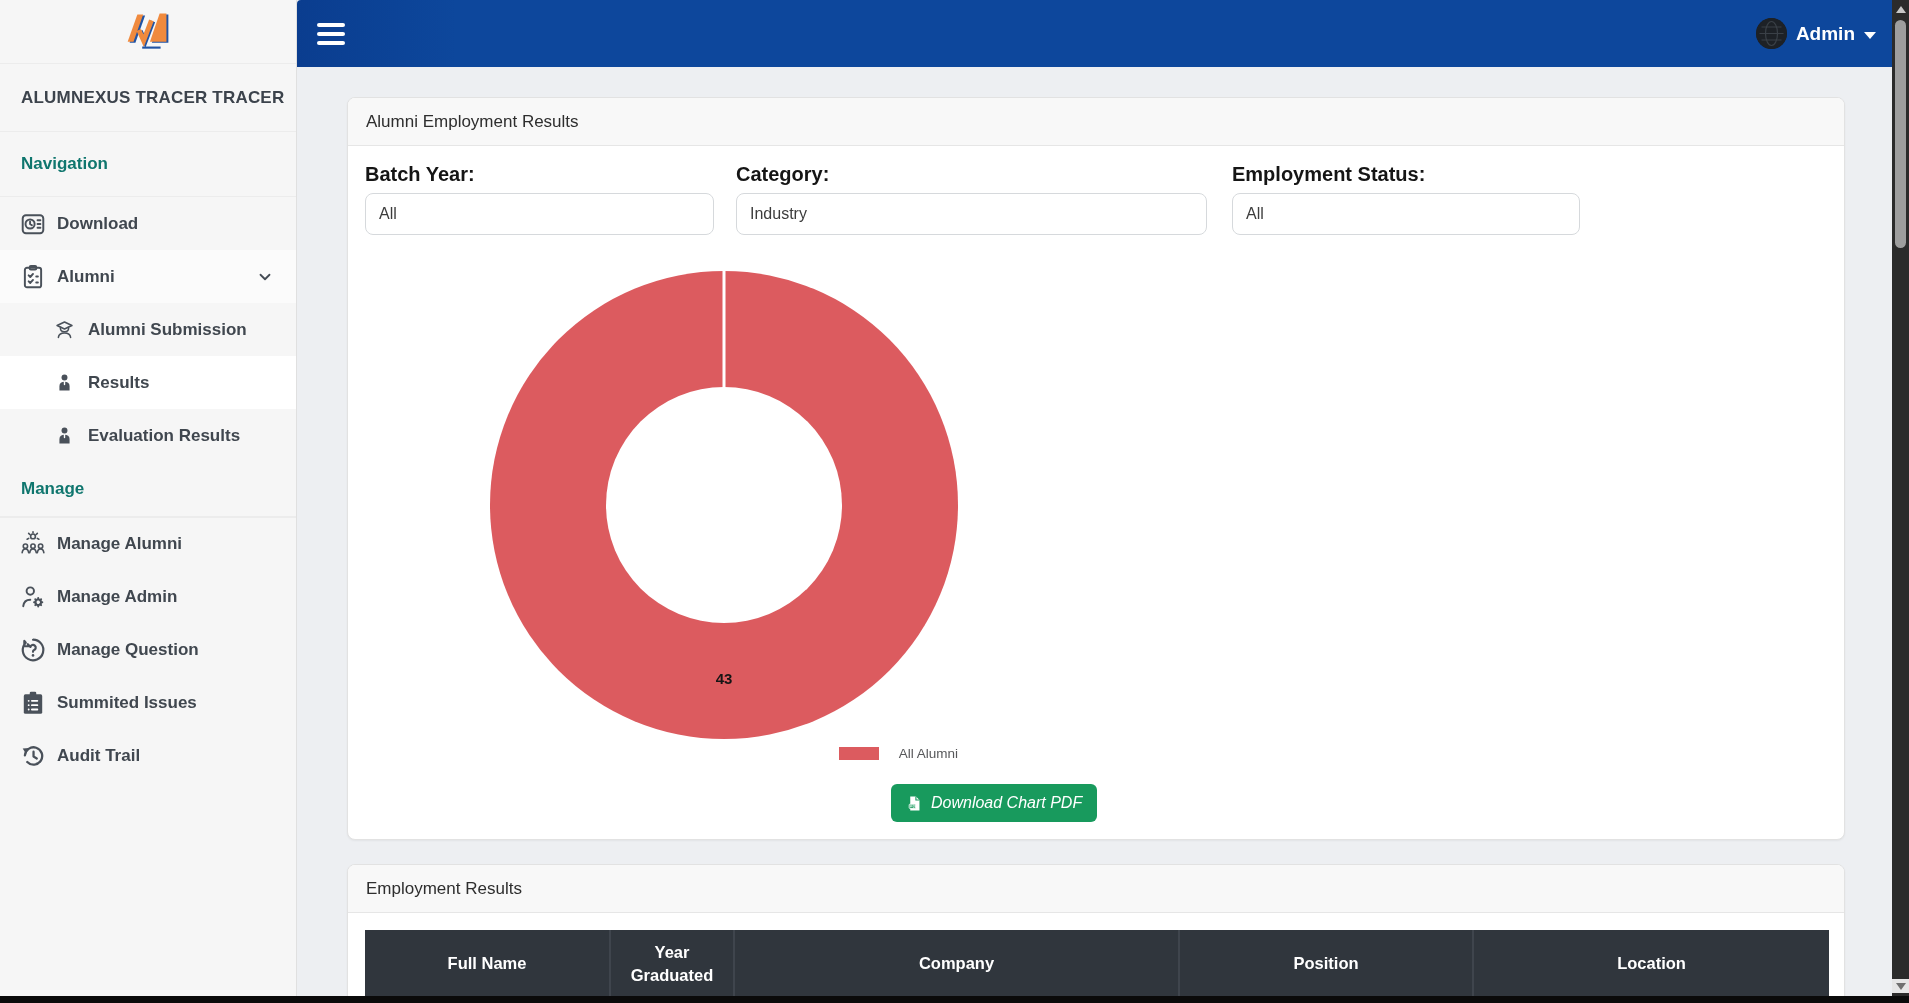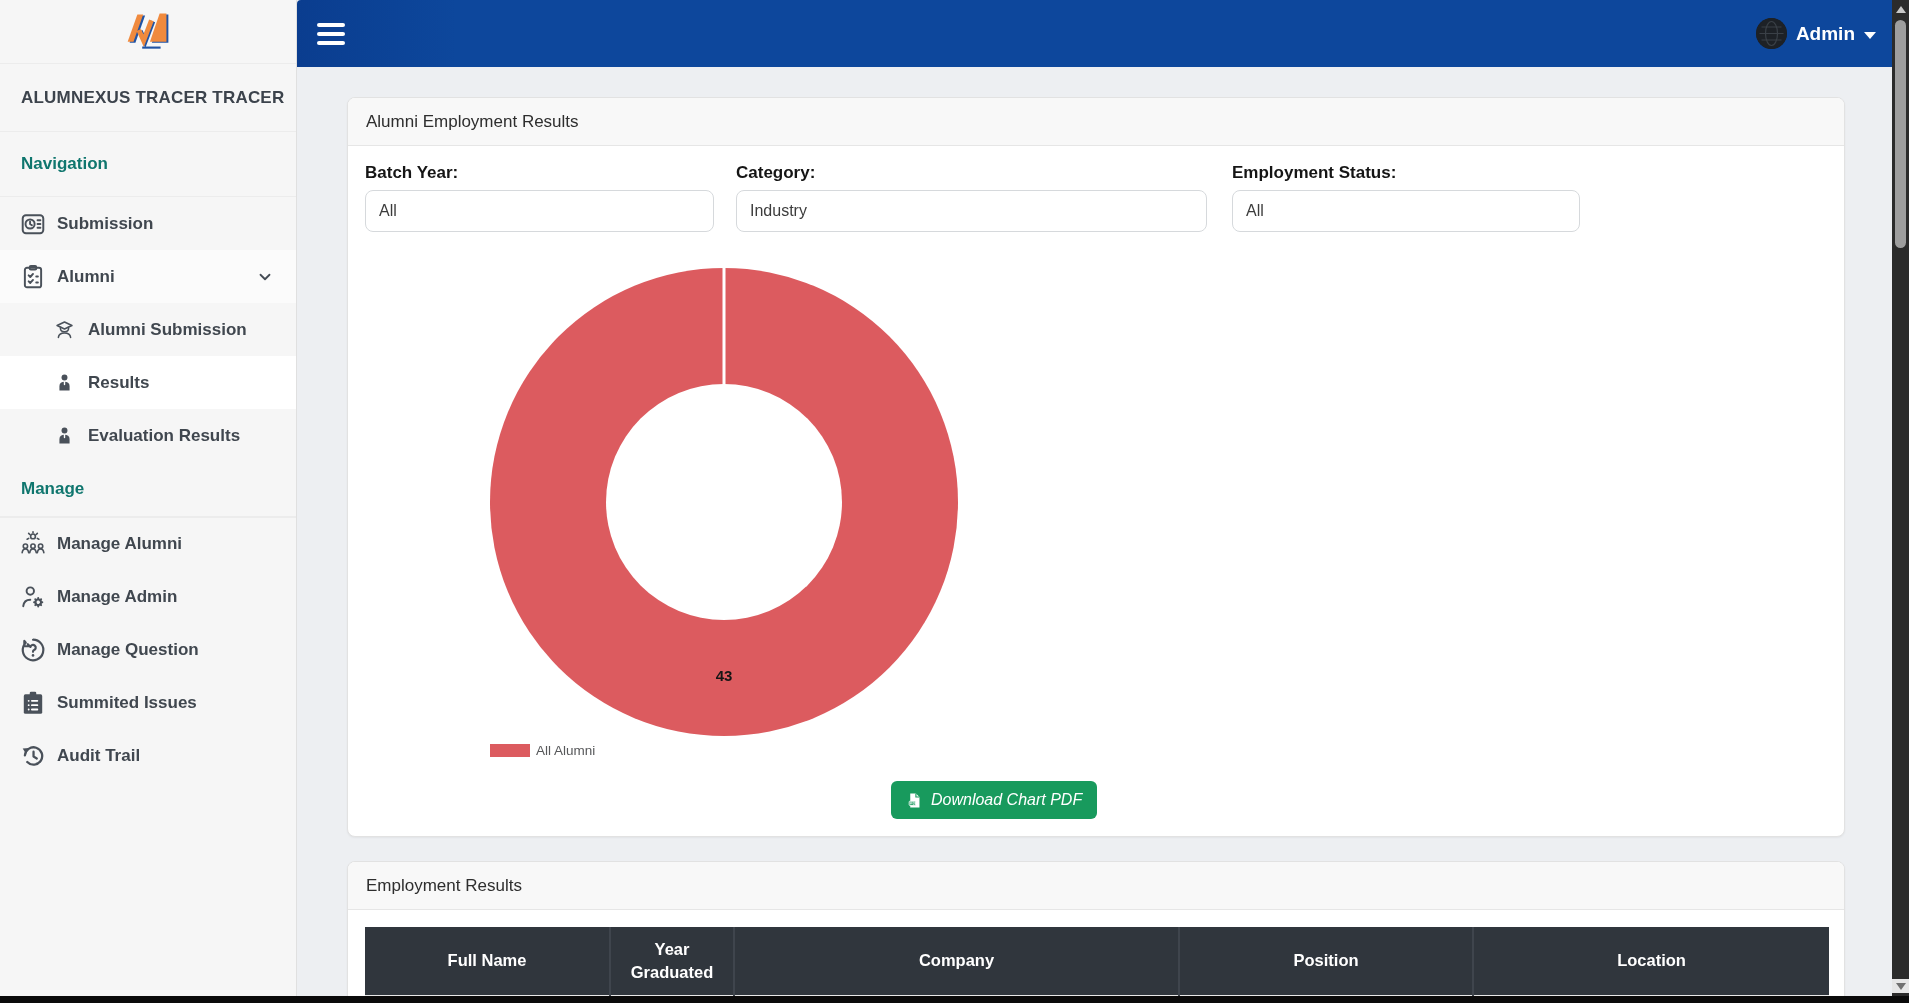--- a/index.html
+++ b/index.html
@@ -49,36 +49,36 @@
     border-radius:8px; box-shadow:0 1px 2px rgba(0,0,0,.05); overflow:hidden; }
   .card-header { height:48px; background:#f8f8f8; border-bottom:1px solid #e6e6e6;
     display:flex; align-items:center; padding-left:18px; font-size:17px; color:#2e2e2e; }
   .card-body { padding:17px; }
   #chart-card { margin-top:30px; }
   #table-card { margin-top:24px; height:260px; }
 
   
   .filters { display:flex; }
   .fcol { display:flex; flex-direction:column; }
-  .fcol label { font-size:17px; font-weight:700; color:#151515; margin-bottom:7px; }
+  .fcol label { font-size:20px; font-weight:700; color:#151515; margin-bottom:7px; }
   .fselect { height:42px; border:1px solid #d6d9dc; border-radius:8px; background:#fff;
     display:flex; align-items:center; padding-left:13px; font-size:16px; color:#3c3c3c; cursor:pointer; }
   .fcol.c1 { width:349px; margin-right:22px; }
   .fcol.c2 { width:471px; margin-right:25px; }
   .fcol.c3 { width:348px; }
 
   
   .chart-wrap { margin-top:36px; width:468px; margin-left:125px; }
   .donut { position:relative; width:468px; height:468px; border-radius:50%; background:#dc5b5f; }
   .donut::after { content:""; position:absolute; inset:116px; background:#fff; border-radius:50%; }
   .donut .seam { position:absolute; left:50%; top:0; width:3px; height:117px;
     background:#fff; transform:translateX(-50%); }
   .donut .dval { position:absolute; left:50%; bottom:52px; transform:translateX(-50%);
     font-size:15px; font-weight:700; color:#151515; z-index:2; }
-  .legend { margin-top:7px; display:flex; align-items:center; justify-content:flex-start; gap:6px; cursor:pointer;}
+  .legend { margin-top:7px; display:flex; align-items:center; justify-content:flex-end; gap:20px; cursor:pointer;}
   .legend .swatch { width:40px; height:13px; background:#dc5b5f; }
   .legend .ltext { font-size:13.5px; color:#57585a; }
 
   .dl-btn { margin-top:23px; margin-left:526px; height:38px; padding:0 15px;
     display:inline-flex; align-items:center; gap:8px; background:#189a5d; color:#fff;
     border:none; border-radius:6px; font-size:16px; font-family:inherit; cursor:pointer;font-style:italic; }
 
   
   table { border-collapse:collapse; width:1464px; table-layout:fixed; }
   thead th { background:#30363d; color:#fff; font-size:16.5px; font-weight:700;
@@ -124,21 +124,21 @@
 
   <div class="sb-item">
     <span class="ic">
       <svg class="icon" viewBox="0 0 24 24">
           <rect x="2.5" y="4" width="19" height="16.5" rx="3"></rect>
           <circle cx="9.3" cy="12" r="4.2"></circle>
           <path d="M9.3 9.8 V12 L11 13.2"></path>
           <path d="M16.2 8.5 h2.6 M16.2 12 h2.6 M16.2 15.5 h2.6"></path>
         </svg>
     </span>
-    <span>Submission</span>
+    <span>Download</span>
   </div>
 
   <div class="sb-item parent-open">
     <span class="ic">
       <svg class="icon" viewBox="0 0 24 24">
           <rect x="4.5" y="3.5" width="15" height="18" rx="2"></rect>
           <rect x="9" y="1.8" width="6" height="3.4" rx="1"></rect>
           <path d="M8 10.5 l1.5 1.5 l2.5 -2.8"></path>
           <path d="M8 16 l1.5 1.5 l2.5 -2.8"></path>
           <path d="M15 11.5 h1.5 M15 17 h1.5"></path>

